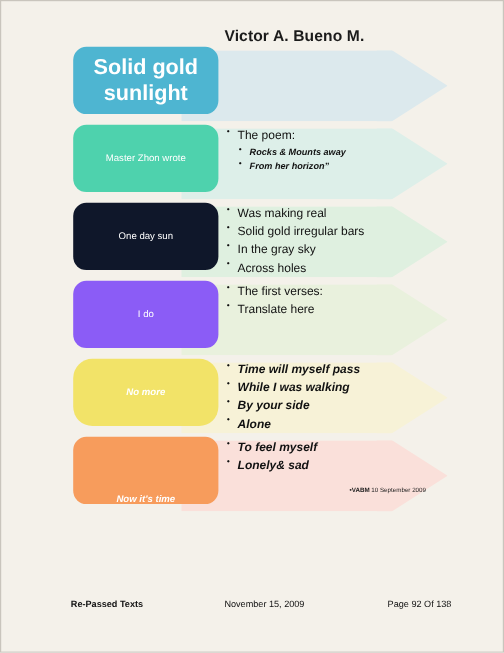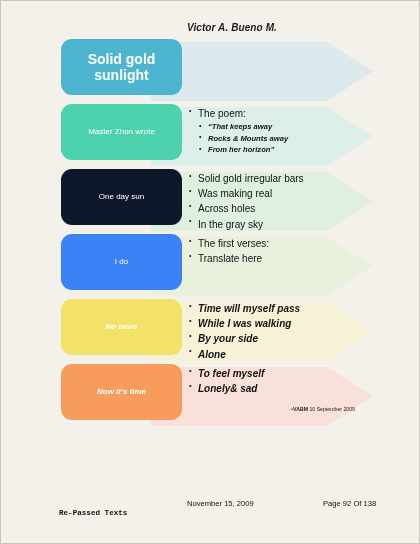--- a/index.html
+++ b/index.html
@@ -18,26 +18,25 @@
     border: 1px solid #c9c5bd;
     box-sizing: border-box;
     overflow: hidden;
   }
 
   
   .author {
     position: absolute;
     left: 186px;
     top: 21px;
-    font-size: 10px;
+    font-size: 13px;
     font-weight: bold;
     color: #1b1b1b;
     letter-spacing: 0.1px;
     white-space: nowrap;
-    font-style: italic;
   }
 
   
   .rows {
     position: absolute;
     left: 0;
     top: 38px;
     width: 420px;
   }
   .row {
@@ -69,21 +68,21 @@
     justify-content: center;
     box-sizing: border-box;
     padding: 0 6px;
   }
   .box-label {
     color: #ffffff;
     text-align: center;
     line-height: 1.15;
   }
   .row-1 .box-label {
-    font-size: 14px;
+    font-size: 18px;
     font-weight: bold;
   }
   .row-2 .box-label,
   .row-3 .box-label,
   .row-4 .box-label {
     font-size: 8px;
     font-weight: normal;
   }
   .row-5 .box-label,
   .row-6 .box-label {
@@ -168,26 +167,25 @@
   .footer {
     position: absolute;
     left: 0;
     bottom: 30px;
     width: 420px;
     height: 14px;
   }
   .footer-left {
     position: absolute;
     left: 58px;
-    top: 10px;
+    top: 0;
     font-size: 7.6px;
     font-weight: bold;
     color: #111111;
     white-space: nowrap;
-    font-family: Liberation Mono, monospace;
   }
   .footer-center {
     position: absolute;
     left: 186px;
     top: 0;
     font-size: 7.6px;
     color: #111111;
     white-space: nowrap;
   }
   .footer-right {
@@ -221,74 +219,73 @@
 
     <div class="row row-2">
       <div class="arrow" style="background: rgb(221, 239, 233);"></div>
       <div class="box" style="background: rgb(78, 210, 173);">
         <span class="box-label">Master Zhon wrote</span>
       </div>
       <div class="content">
         <ul class="lvl1">
           <li>The poem:</li>
           <ul class="lvl2">
-            <li>“That keeps away</li>
             <li>Rocks &amp; Mounts away</li>
             <li>From her horizon”</li>
           </ul>
         </ul>
       </div>
     </div>
 
     <div class="row row-3">
       <div class="arrow" style="background: rgb(223, 240, 224);"></div>
       <div class="box" style="background: #0f172a;">
         <span class="box-label">One day sun</span>
       </div>
       <div class="content">
         <ul class="lvl1">
+          <li>Was making real</li>
           <li>Solid gold irregular bars</li>
-          <li>Was making real</li>
+          <li>In the gray sky</li>
           <li>Across holes</li>
-          <li>In the gray sky</li>
         </ul>
       </div>
     </div>
 
     <div class="row row-4">
       <div class="arrow" style="background: rgb(233, 241, 221);"></div>
-      <div class="box" style="background: #3b82f6;">
+      <div class="box" style="background: #8b5cf6;">
         <span class="box-label">I do</span>
       </div>
       <div class="content">
         <ul class="lvl1">
           <li>The first verses:</li>
           <li>Translate here</li>
         </ul>
       </div>
     </div>
 
     <div class="row row-5">
       <div class="arrow" style="background: rgb(247, 242, 215);"></div>
-      <div class="box" style="background: rgb(242, 227, 104);">
+      <div class="box" style="background: rgb(242, 227, 104); border-radius: 16px;">
         <span class="box-label">No more</span>
       </div>
       <div class="content">
         <ul class="lvl1">
           <li class="em">Time will myself pass</li>
           <li class="em">While I was walking</li>
           <li class="em">By your side</li>
           <li class="em">Alone</li>
         </ul>
       </div>
     </div>
 
     <div class="row row-6">
       <div class="arrow" style="background: rgb(250, 224, 218);"></div>
-      <div class="box" style="background: rgb(247, 156, 92);">
+      <div class="box" style="background: rgb(247, 156, 92); align-items: flex-end;">
         <span class="box-label">Now it's time</span>
       </div>
       <div class="content">
         <ul class="lvl1">
           <li class="em">To feel myself</li>
           <li class="em">Lonely&amp; sad</li>
         </ul>
         <div class="signature"><b>•VABM</b><span> 10 September 2009</span></div>
       </div>
     </div>

